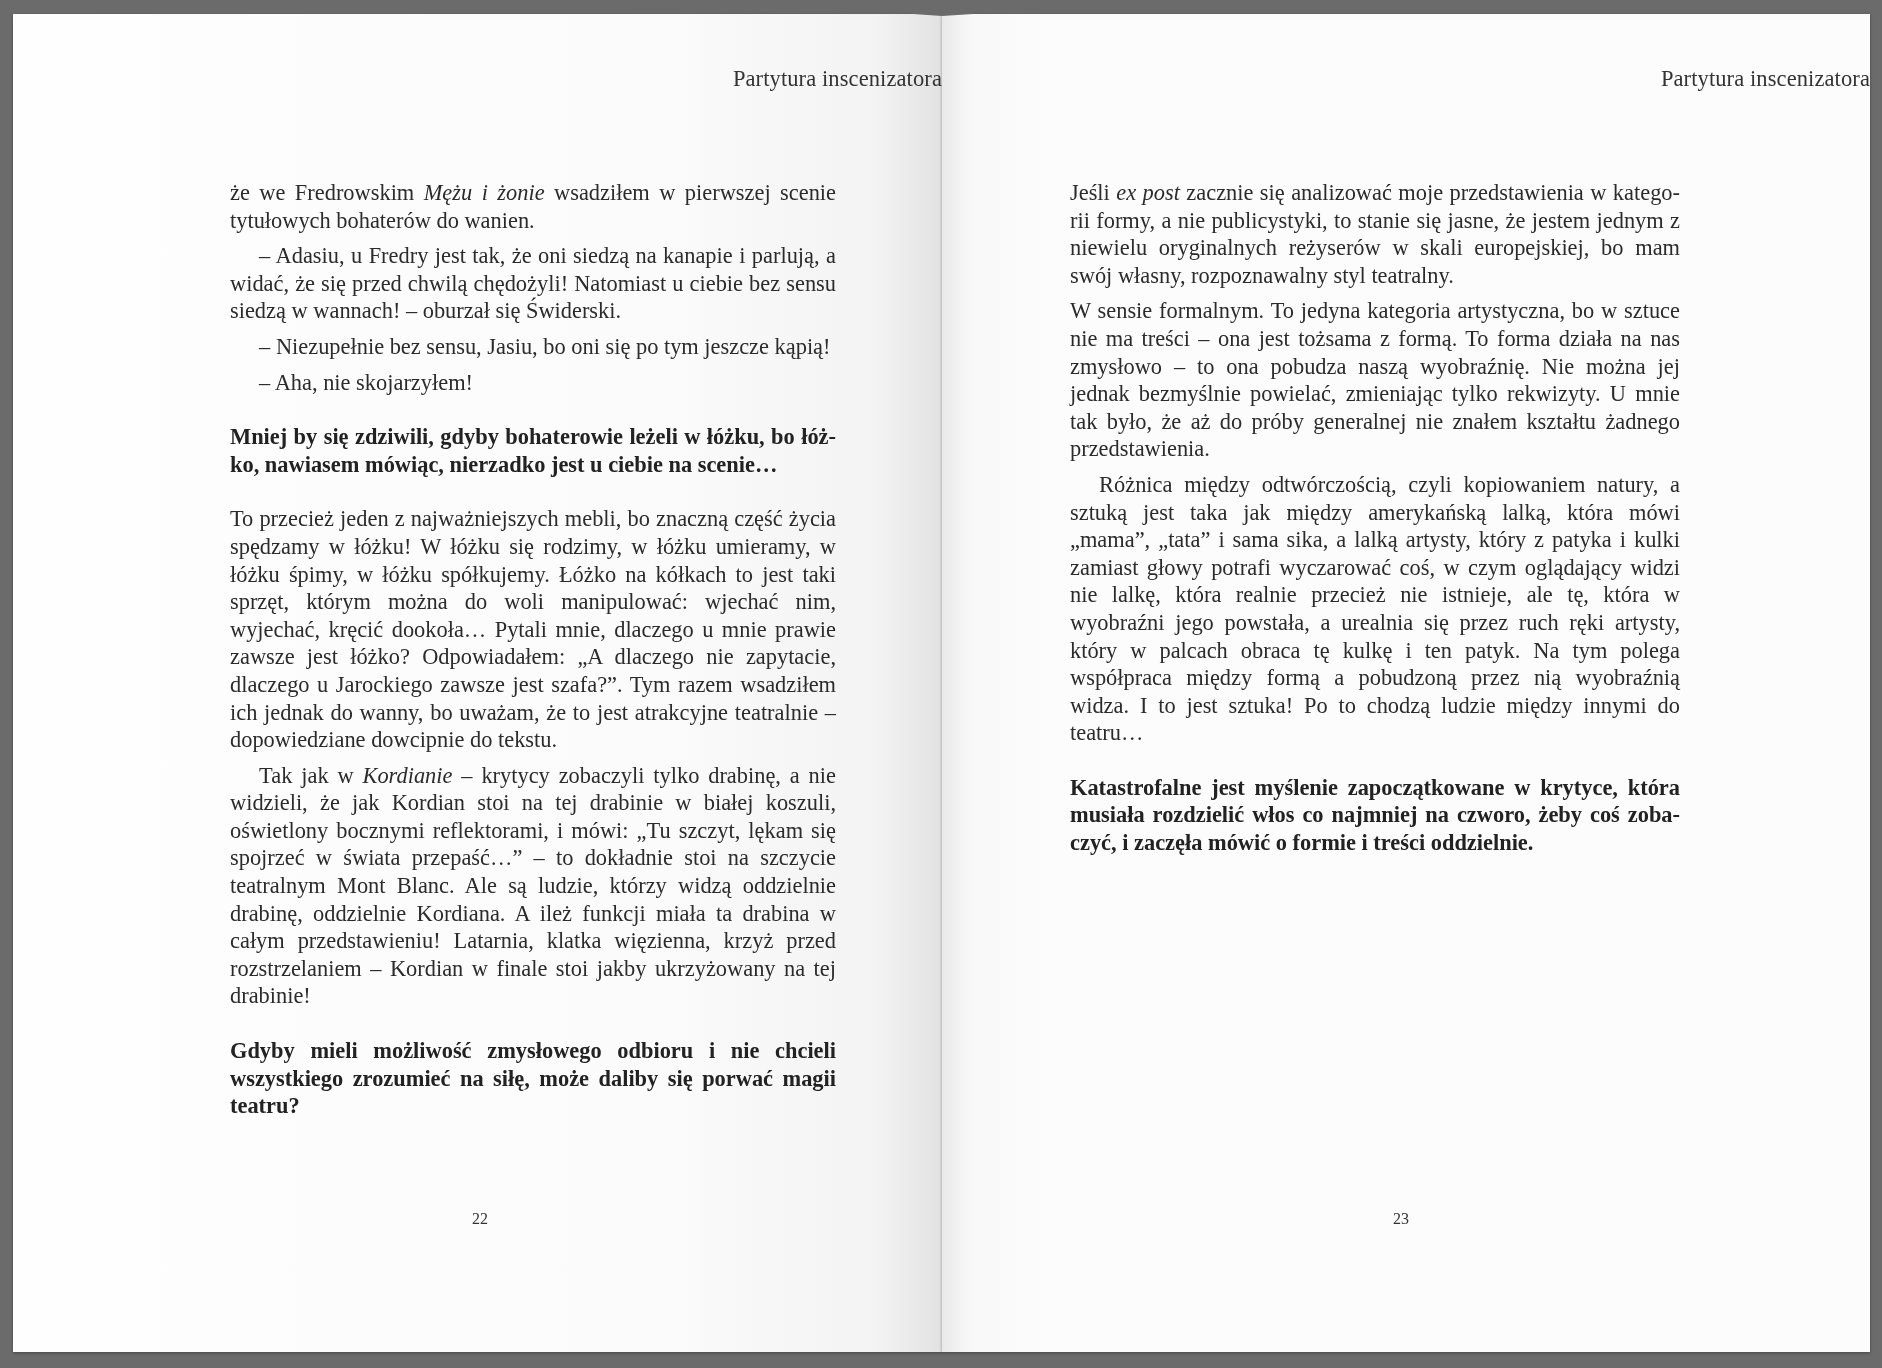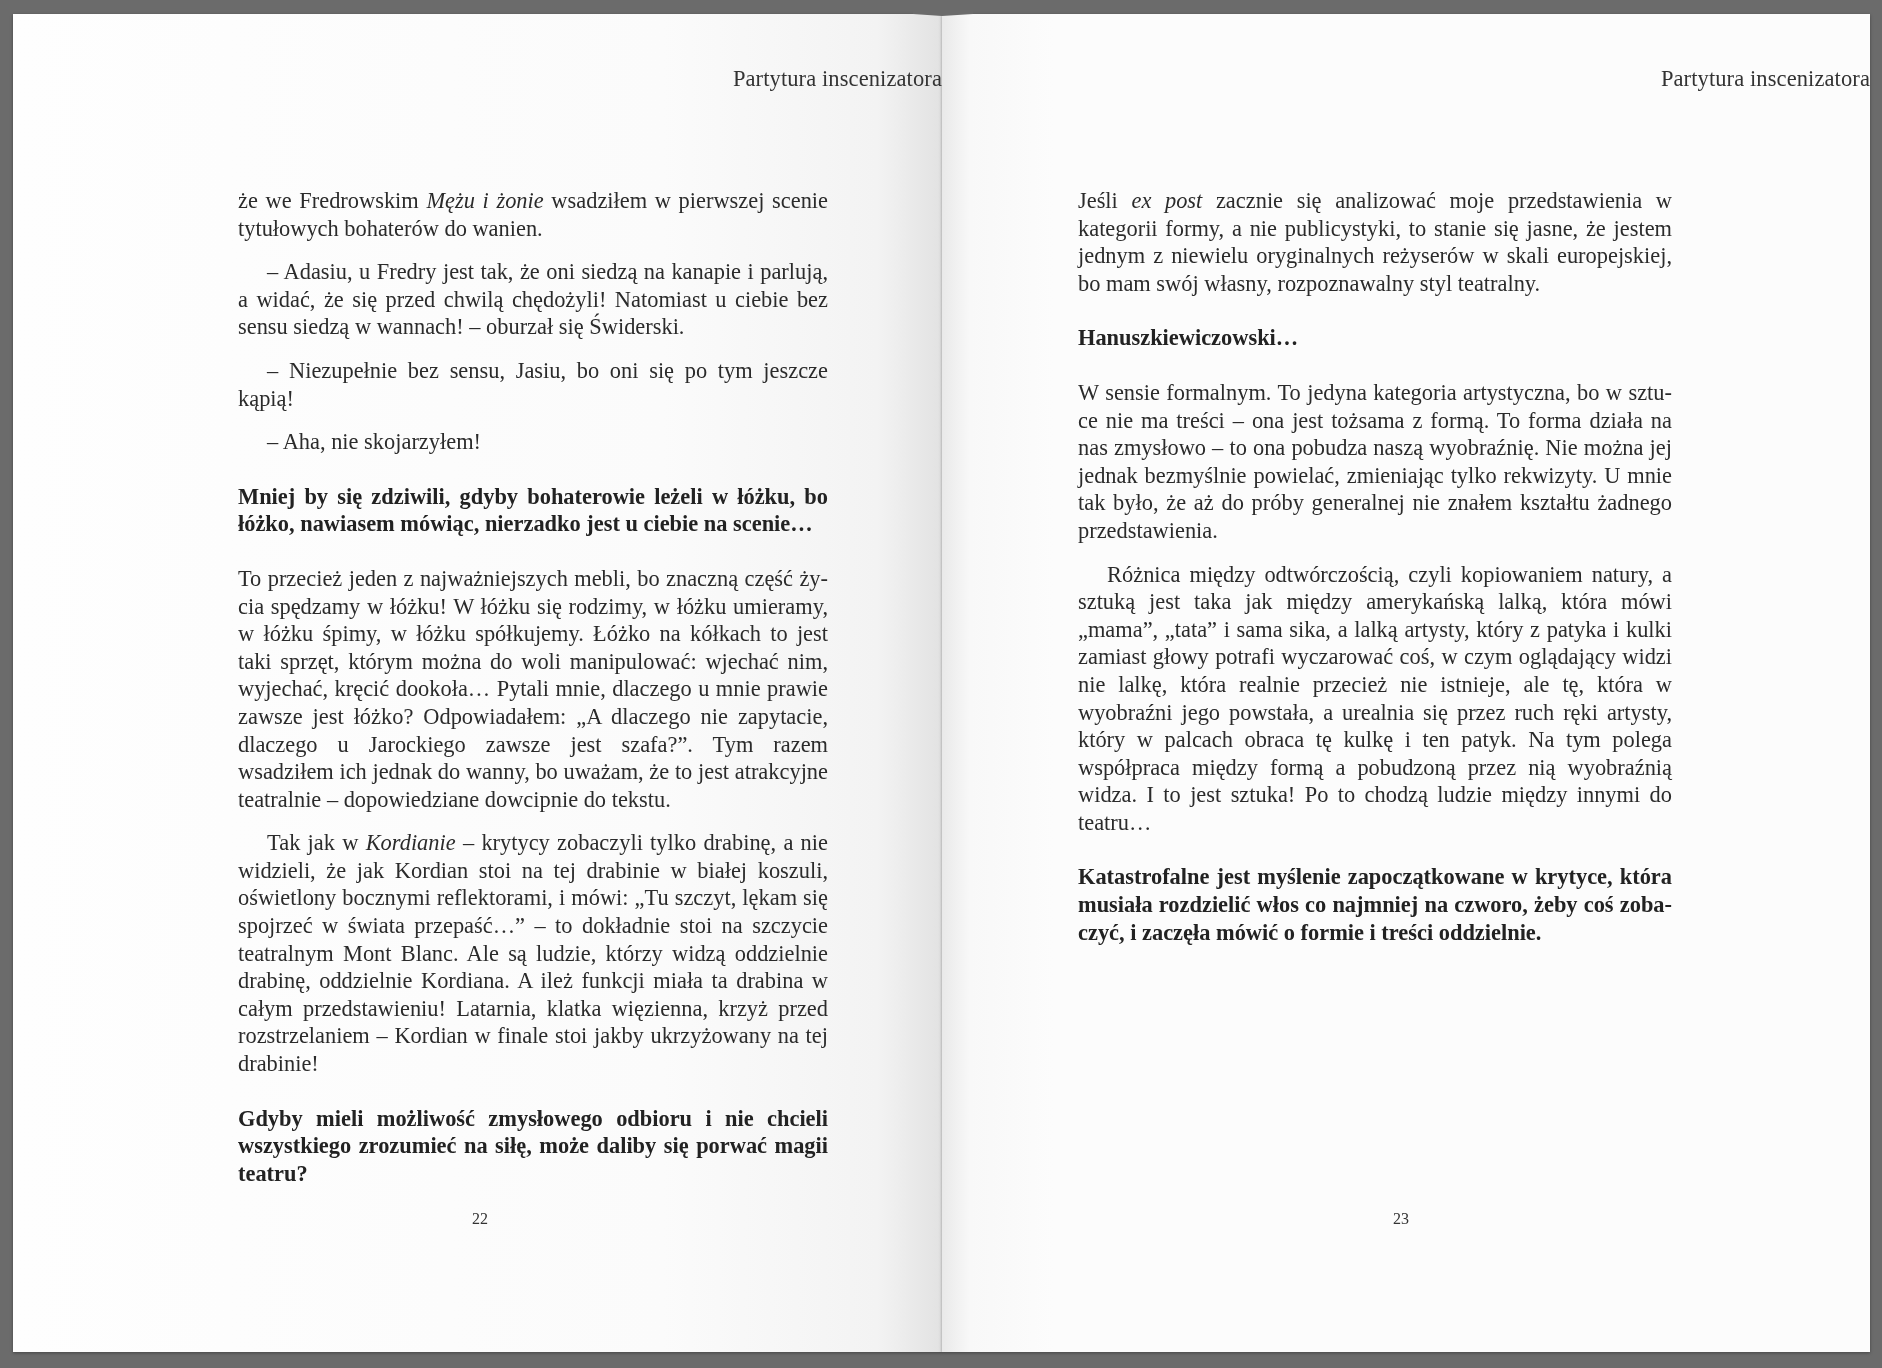--- a/index.html
+++ b/index.html
@@ -38,21 +38,21 @@
   .page.left .running-head { left: 0; padding-left: 5px; box-sizing: border-box; }
   .column {
     position: absolute; top: 157px;
     width: 622px;
     font-size: 22.4px; line-height: 27.6px;
     text-align: justify;
     hyphens: manual;
   }
   .page.left .column { left: 209px; }
   .page.right .column { left: 120px; width: 626px; }
-  .column p { margin: 16px; }
+  .column p { margin: 8px; }
   .column p.indent { text-indent: 1.3em; }
   .column p.q {
     font-weight: bold; color: #222;
     margin-top: 27px; margin-bottom: 27px;
   }
   .column p.q.last { margin-bottom: 0; }
   .page-number {
     position: absolute; top: 1196px; width: 100%;
     text-align: center; font-size: 16px; color: #333;
   }
@@ -75,21 +75,20 @@
         <p><span>To przecież jeden z najważniejszych mebli, bo znaczną część ży­cia spędzamy w łóżku! W łóżku się rodzimy, w łóżku umiera­my, w łóżku śpimy, w łóżku spółkujemy. Łóżko na kółkach to jest taki sprzęt, którym można do woli manipulować: wjechać nim, wyjechać, kręcić dookoła… Pytali mnie, dlaczego u mnie prawie zawsze jest łóżko? Odpowiadałem: „A dlaczego nie zapytacie, dlaczego u Jarockiego zawsze jest szafa?”. Tym razem wsadziłem ich jednak do wanny, bo uważam, że to jest atrakcyjne teatralnie – dopowiedziane dowcipnie do tekstu.</span></p>
         <p class="indent"><span>Tak jak w </span><em>Kordianie</em><span> – krytycy zobaczyli tylko drabinę, a nie widzieli, że jak Kordian stoi na tej drabinie w białej koszuli, oświetlony bocznymi reflektorami, i mówi: „Tu szczyt, lękam się spojrzeć w świata przepaść…” – to dokładnie stoi na szczycie teatralnym Mont Blanc. Ale są ludzie, którzy widzą oddzielnie drabinę, oddzielnie Kordiana. A ileż funkcji miała ta drabina w całym przedstawieniu! Latarnia, klatka więzienna, krzyż przed rozstrzelaniem – Kordian w finale stoi jakby ukrzyżowany na tej drabinie!</span></p>
         <p class="q last"><span>Gdyby mieli możliwość zmysłowego odbioru i nie chcieli wszystkiego zrozumieć na siłę, może daliby się porwać magii teatru?</span></p>
       </div>
     <div class="page-number">22</div>
   </div>
   <div class="page right">
     <div class="running-head">Partytura inscenizatora</div>
     <div class="column">
         <p><span>Jeśli </span><em>ex post</em><span> zacznie się analizować moje przedstawienia w katego­rii formy, a nie publicystyki, to stanie się jasne, że jestem jednym z niewielu oryginalnych reżyserów w skali europejskiej, bo mam swój własny, rozpoznawalny styl teatralny.</span></p>
-        <p class="q"><span>Hanuszkiewiczowski…</span></p>
         <p><span>W sensie formalnym. To jedyna kategoria artystyczna, bo w sztu­ce nie ma treści – ona jest tożsama z formą. To forma działa na nas zmysłowo – to ona pobudza naszą wyobraźnię. Nie można jej jednak bezmyślnie powielać, zmieniając tylko rekwizyty. U mnie tak było, że aż do próby generalnej nie znałem kształtu żadnego przedstawienia.</span></p>
         <p class="indent"><span>Różnica między odtwórczością, czyli kopiowaniem natury, a sztu­ką jest taka jak między amerykańską lalką, która mówi „mama”, „tata” i sama sika, a lalką artysty, który z patyka i kulki zamiast głowy potrafi wyczarować coś, w czym oglądający widzi nie lalkę, która realnie przecież nie istnieje, ale tę, która w wyobraźni jego powsta­ła, a urealnia się przez ruch ręki artysty, który w palcach obraca tę kulkę i ten patyk. Na tym polega współpraca między formą a po­budzoną przez nią wyobraźnią widza. I to jest sztuka! Po to chodzą ludzie między innymi do teatru…</span></p>
         <p class="q"><span>Katastrofalne jest myślenie zapoczątkowane w krytyce, która musiała rozdzielić włos co najmniej na czworo, żeby coś zoba­czyć, i zaczęła mówić o formie i treści oddzielnie.</span></p>
       </div>
     <div class="page-number">23</div>
   </div>
   <svg class="gutter-peak" style="top:-6px" viewBox="0 0 60 8">
     <polygon points="0,6 29,8 60,6 60,0 0,0" fill="#6b6b6b"></polygon>
   </svg>
 </div>

